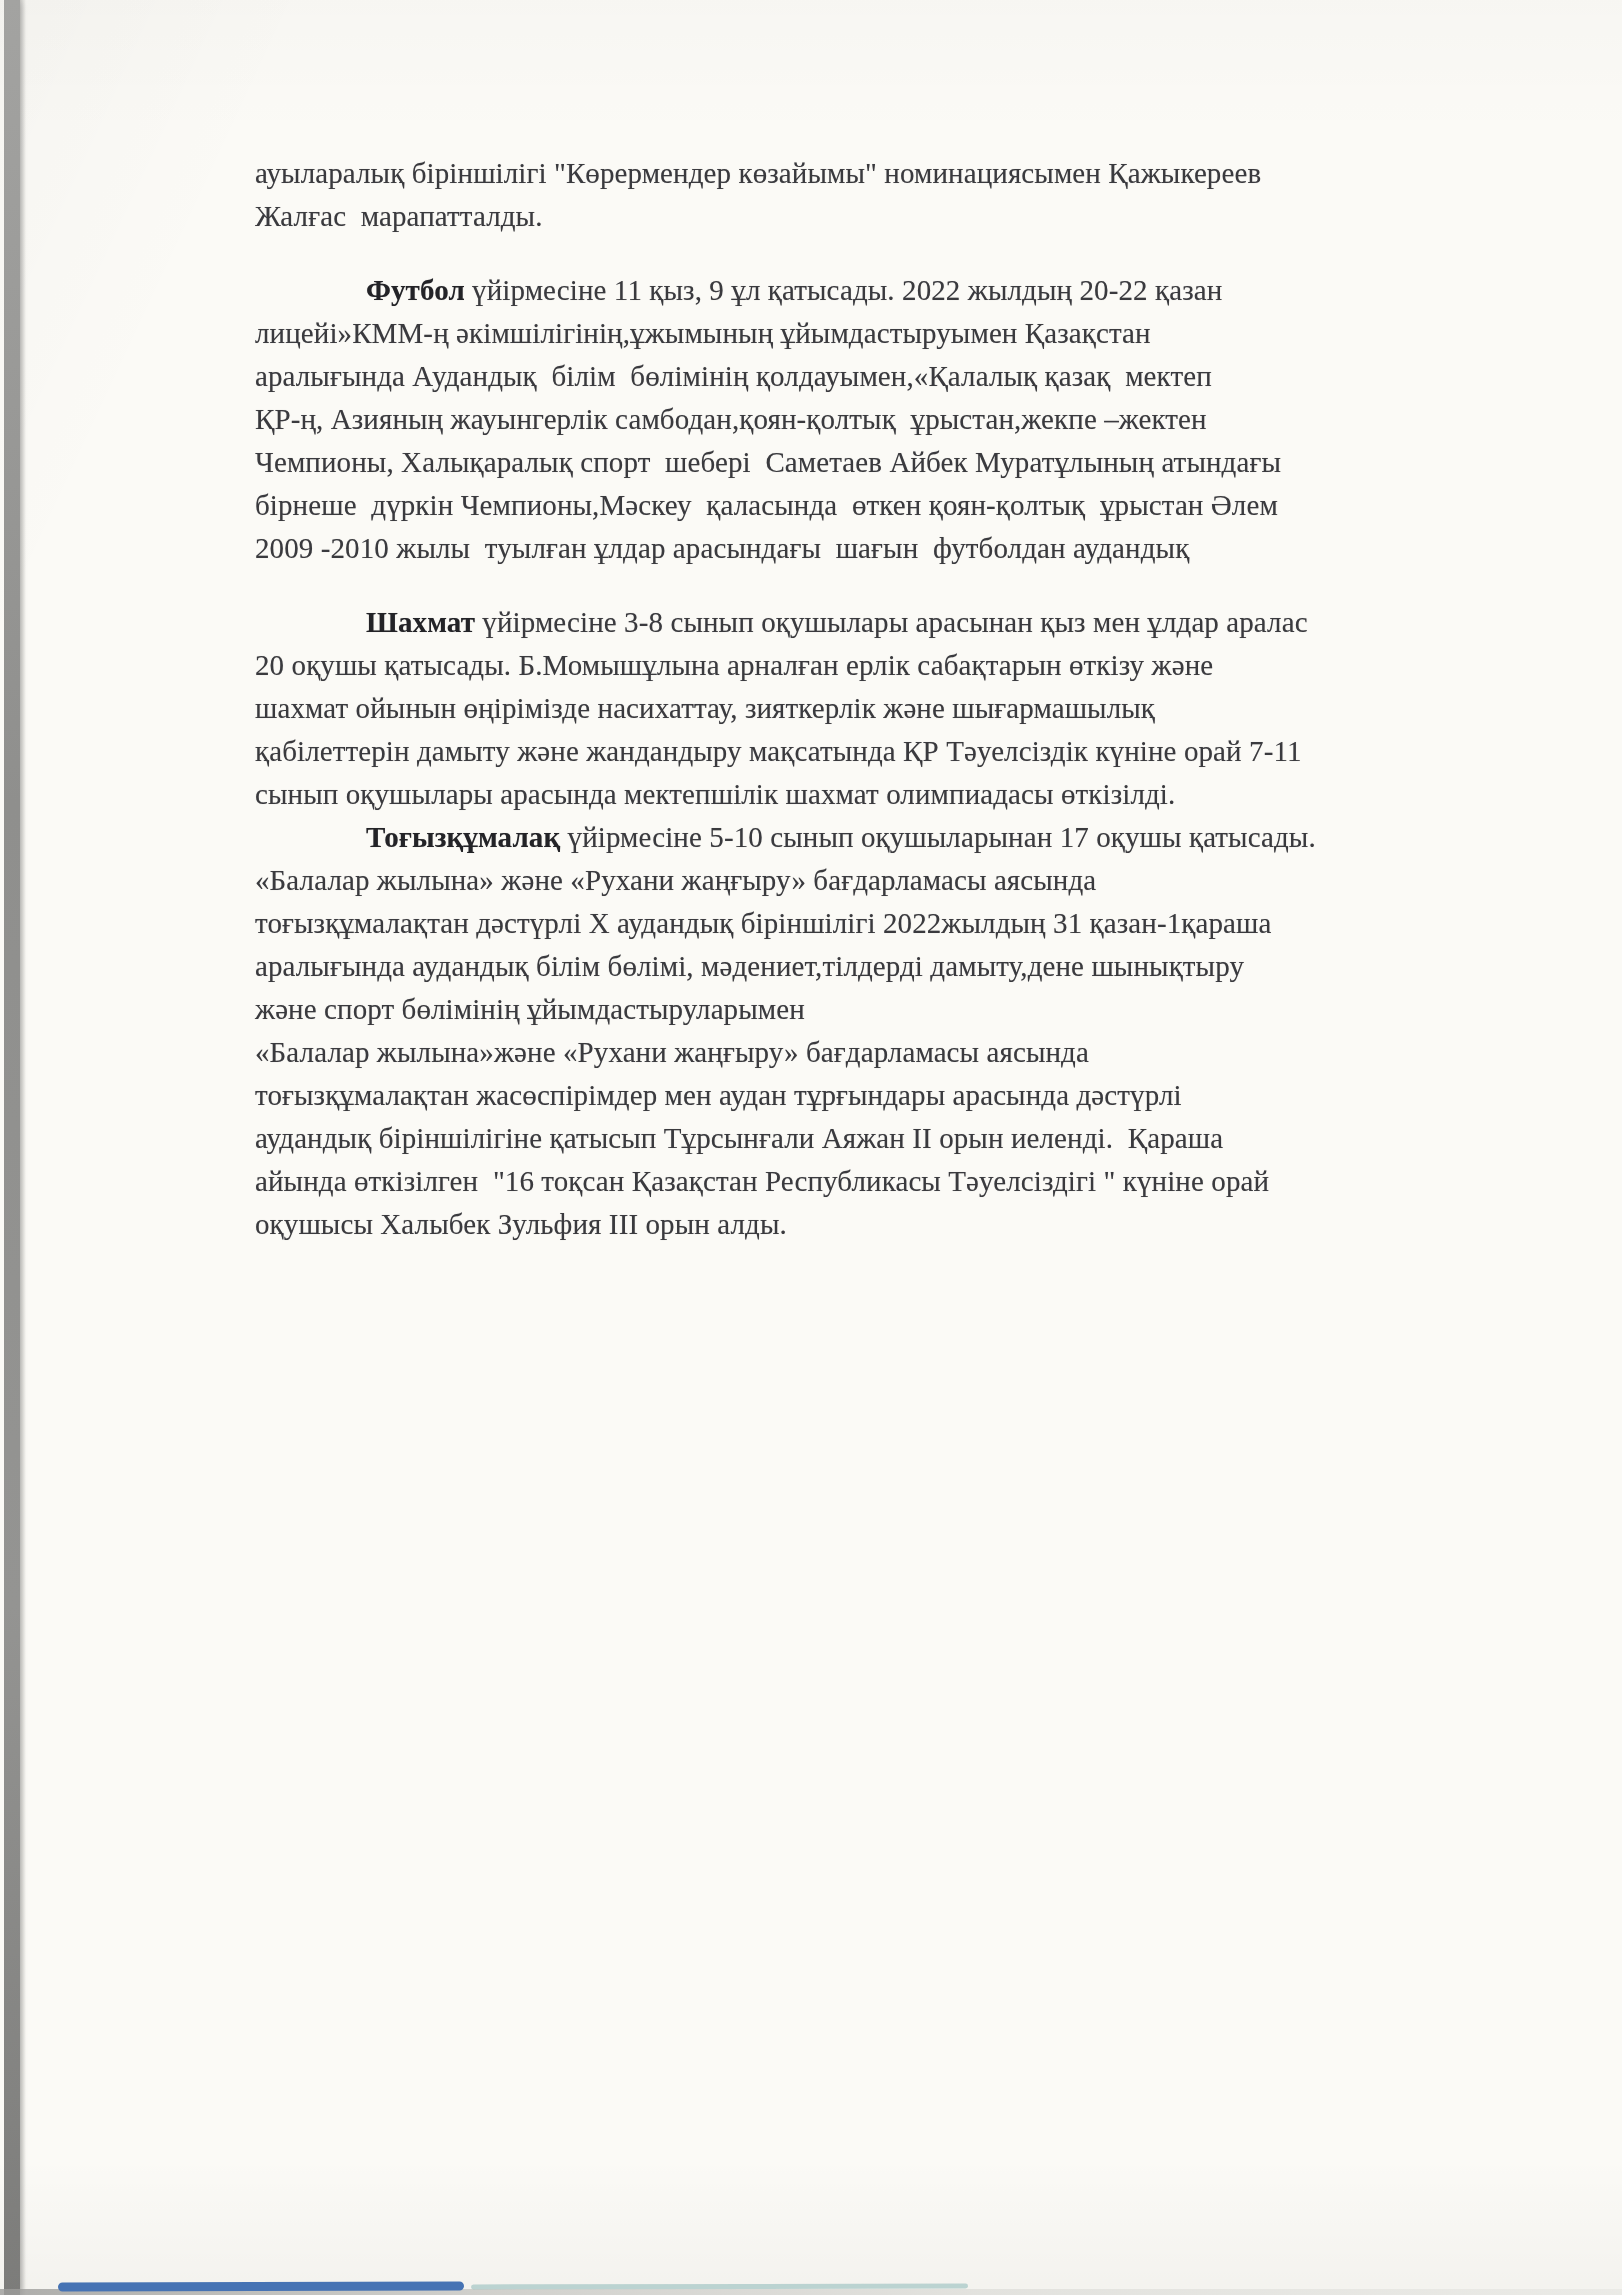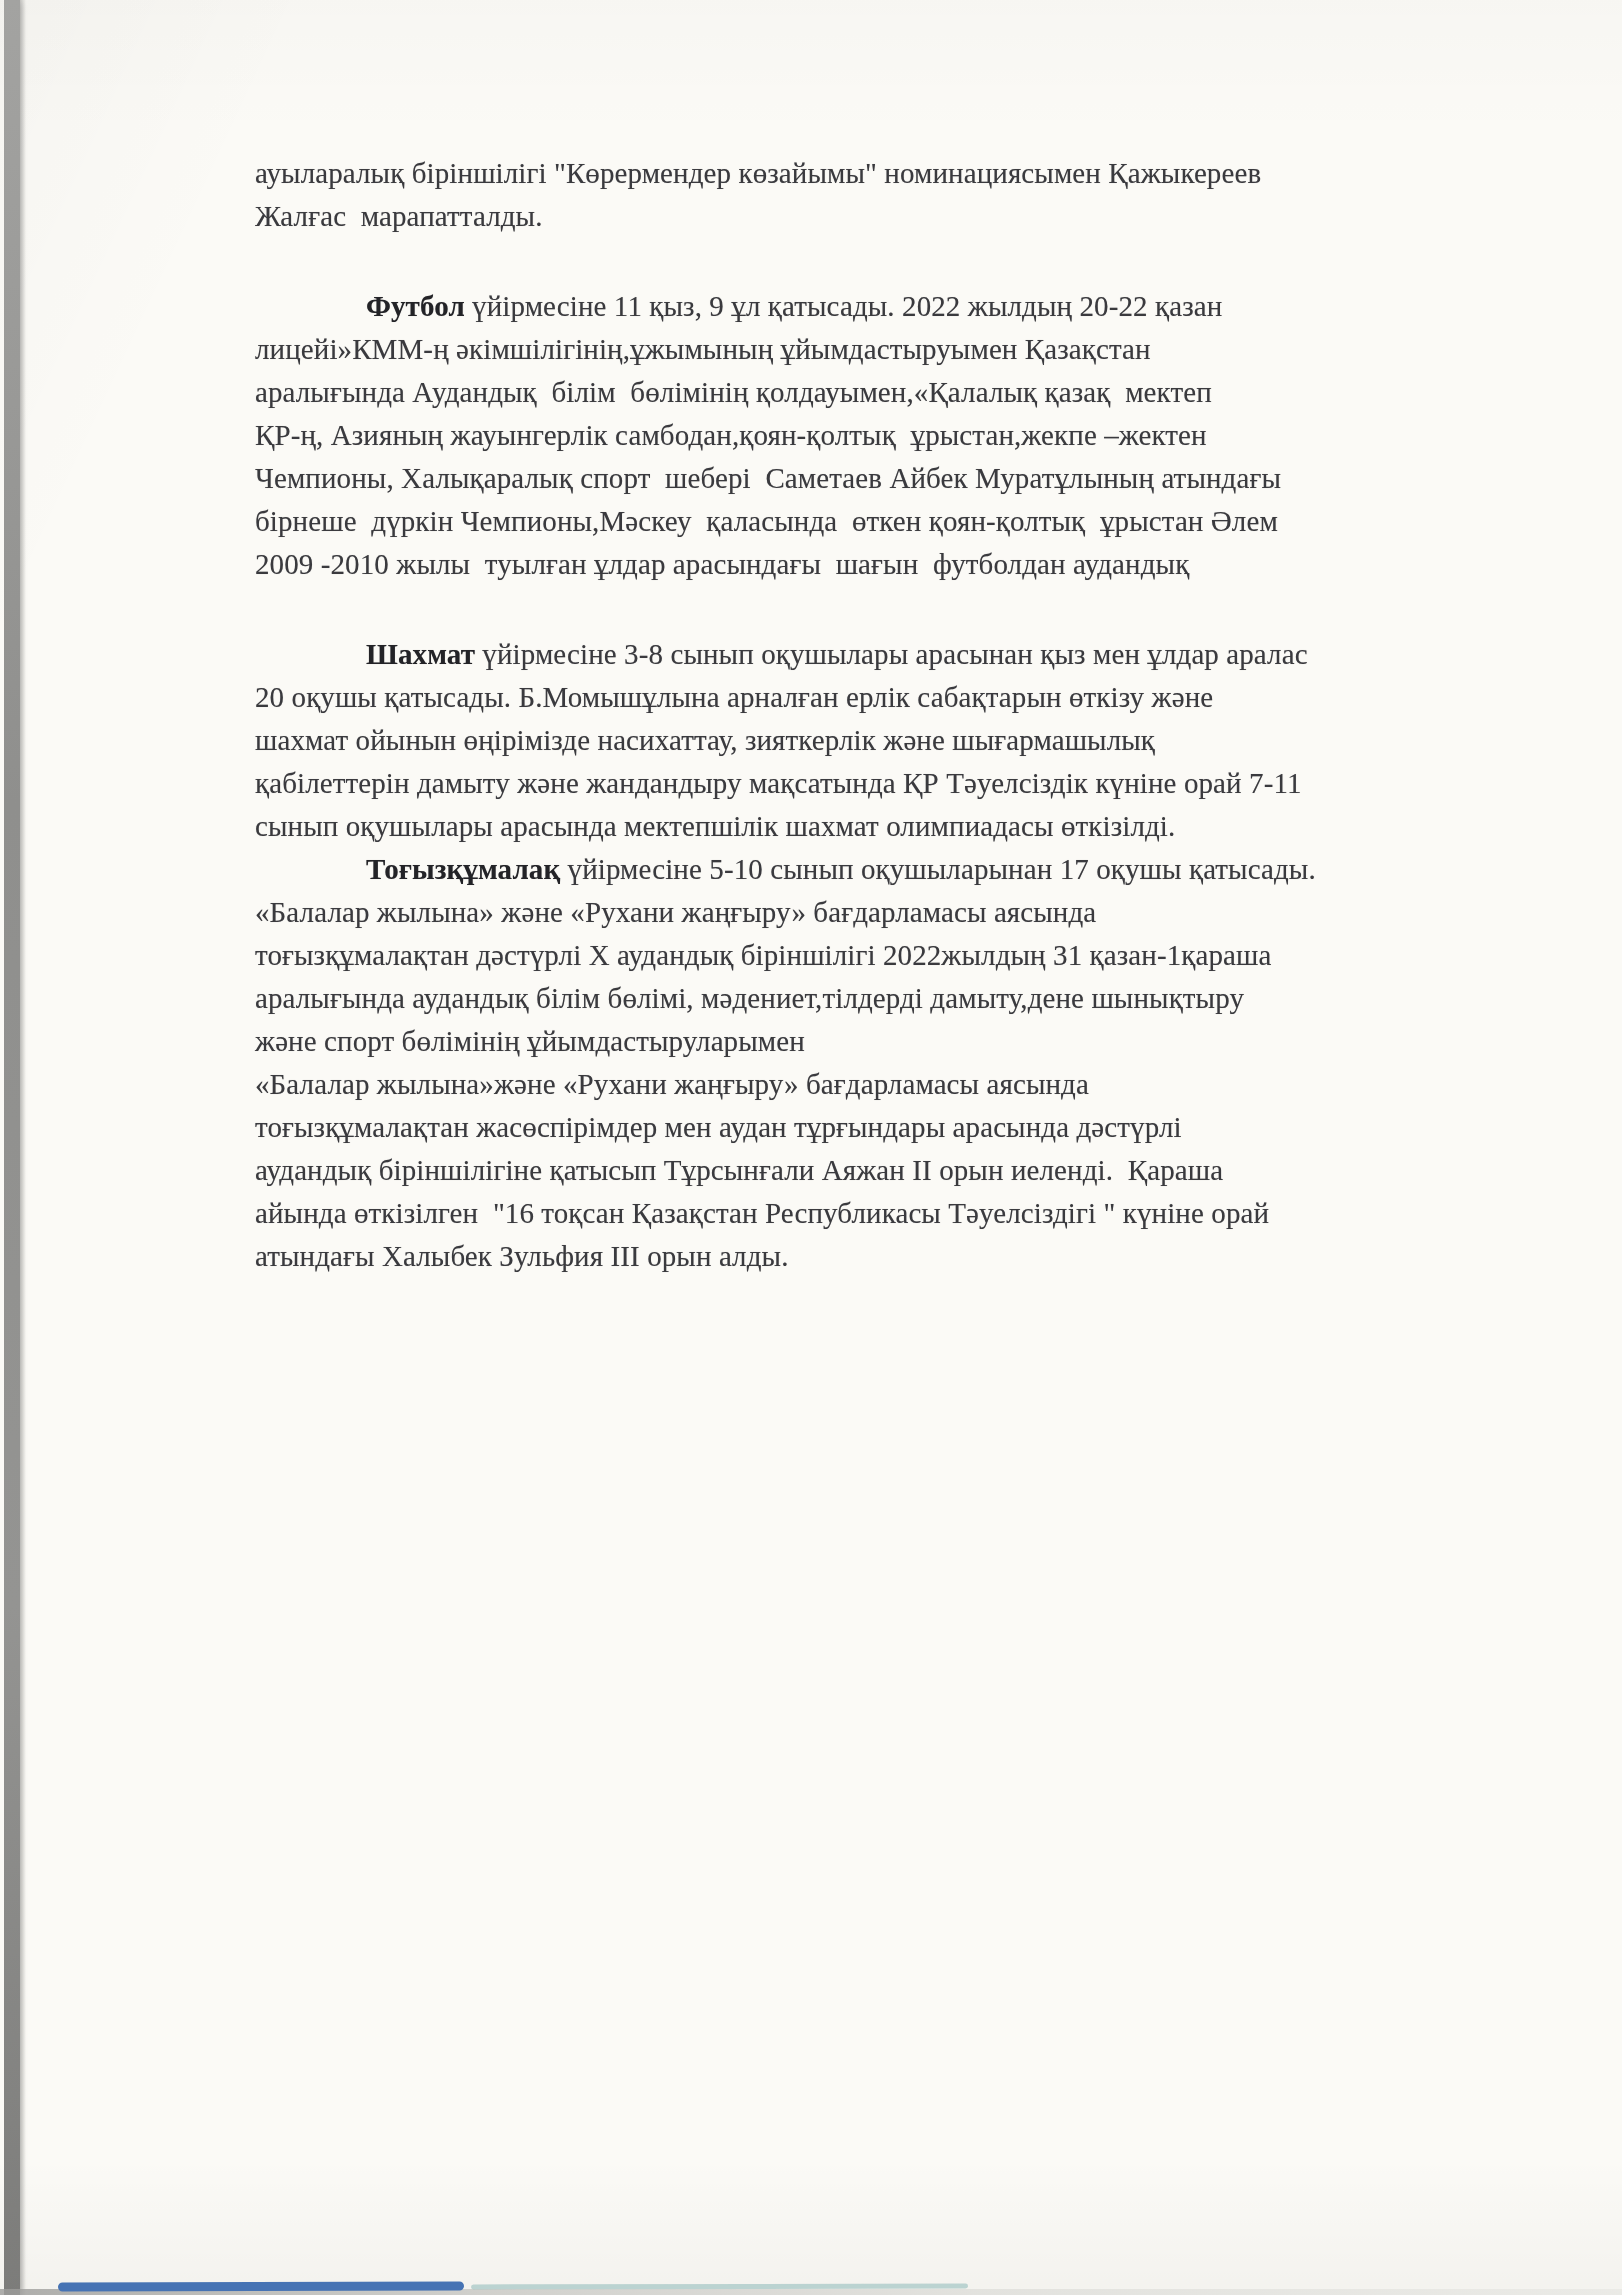--- a/index.html
+++ b/index.html
@@ -71,21 +71,21 @@
     left: 255px;
     top: 152px;
     width: 1171px;
     font-size: 29px;
     line-height: 43px;
     color: var(--ink, #3a3a3e);
     text-shadow: 0 0 0.7px rgba(40,40,45,0.35);
     letter-spacing: 0.1px;
   }
   .para { margin: 0; }
-  .para.space-before { margin-top: 47px; }
+  .para.space-before { margin-top: 31px; }
   .line { white-space: pre; }
   .line.indent { padding-left: 111px; }
   .bold {
     font-weight: bold;
     color: var(--ink-bold, #232327);
   }
 </style>
 </head>
 <body>
 
@@ -116,20 +116,20 @@
       <div class="para">
         <div class="line indent"><span class="bold">Тоғызқұмалақ</span><span> үйірмесіне 5-10 сынып оқушыларынан 17 оқушы қатысады.</span></div>
         <div class="line"><span>«Балалар жылына» және «Рухани жаңғыру» бағдарламасы аясында</span></div>
         <div class="line"><span>тоғызқұмалақтан дәстүрлі X аудандық біріншілігі 2022жылдың 31 қазан-1қараша</span></div>
         <div class="line"><span>аралығында аудандық білім бөлімі, мәдениет,тілдерді дамыту,дене шынықтыру</span></div>
         <div class="line"><span>және спорт бөлімінің ұйымдастыруларымен</span></div>
         <div class="line"><span>«Балалар жылына»және «Рухани жаңғыру» бағдарламасы аясында</span></div>
         <div class="line"><span>тоғызқұмалақтан жасөспірімдер мен аудан тұрғындары арасында дәстүрлі</span></div>
         <div class="line"><span>аудандық біріншілігіне қатысып Тұрсынғали Аяжан II орын иеленді.  Қараша</span></div>
         <div class="line"><span>айында өткізілген  "16 тоқсан Қазақстан Республикасы Тәуелсіздігі " күніне орай</span></div>
-        <div class="line"><span>атындағы Халыбек Зульфия III орын алды.</span></div>
+        <div class="line"><span>оқушысы Халыбек Зульфия III орын алды.</span></div>
       </div>
     </div>
   <div class="scan-edge-bottom"></div>
   <div class="scan-mark-blue" style="background: rgb(70, 115, 180);"></div>
   <div class="scan-mark-teal" style="background: rgb(157, 194, 192);"></div>
 </div>
 
 
 </body></html>

